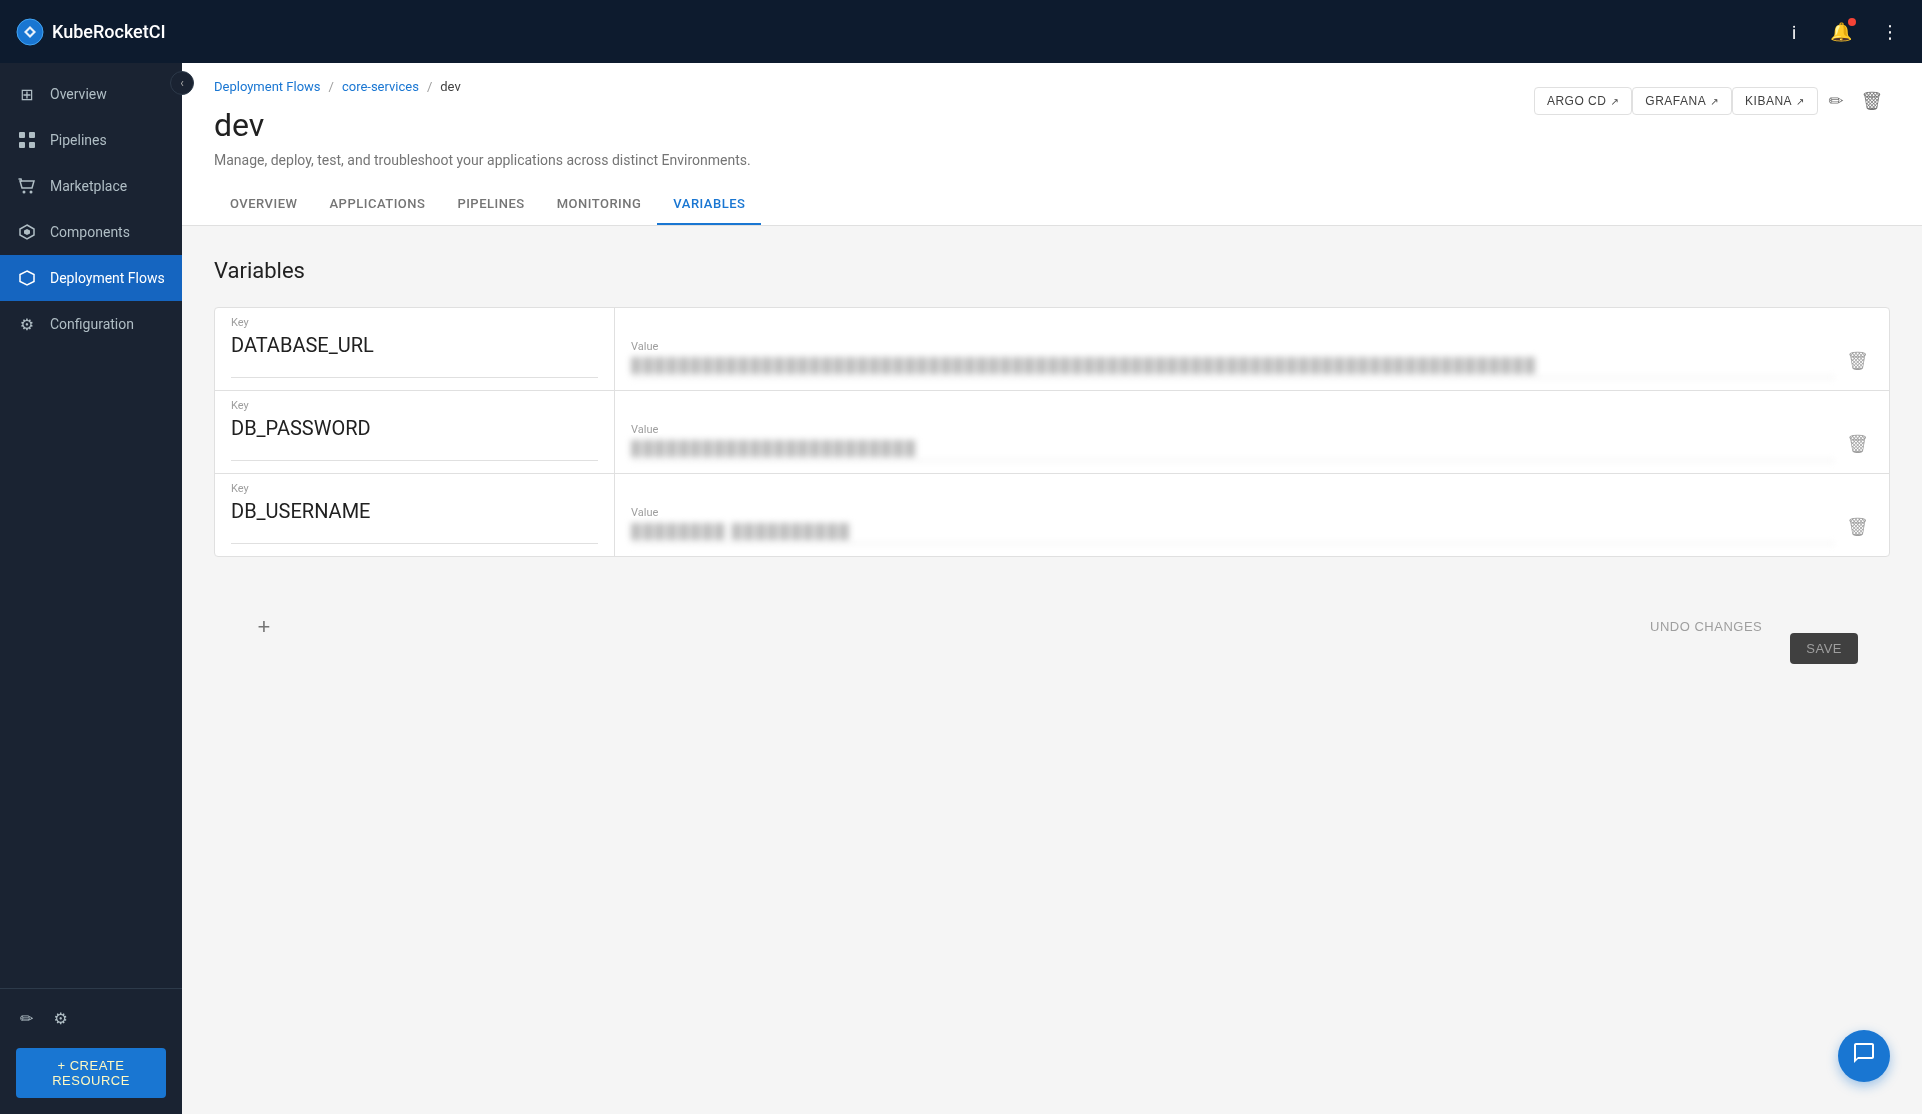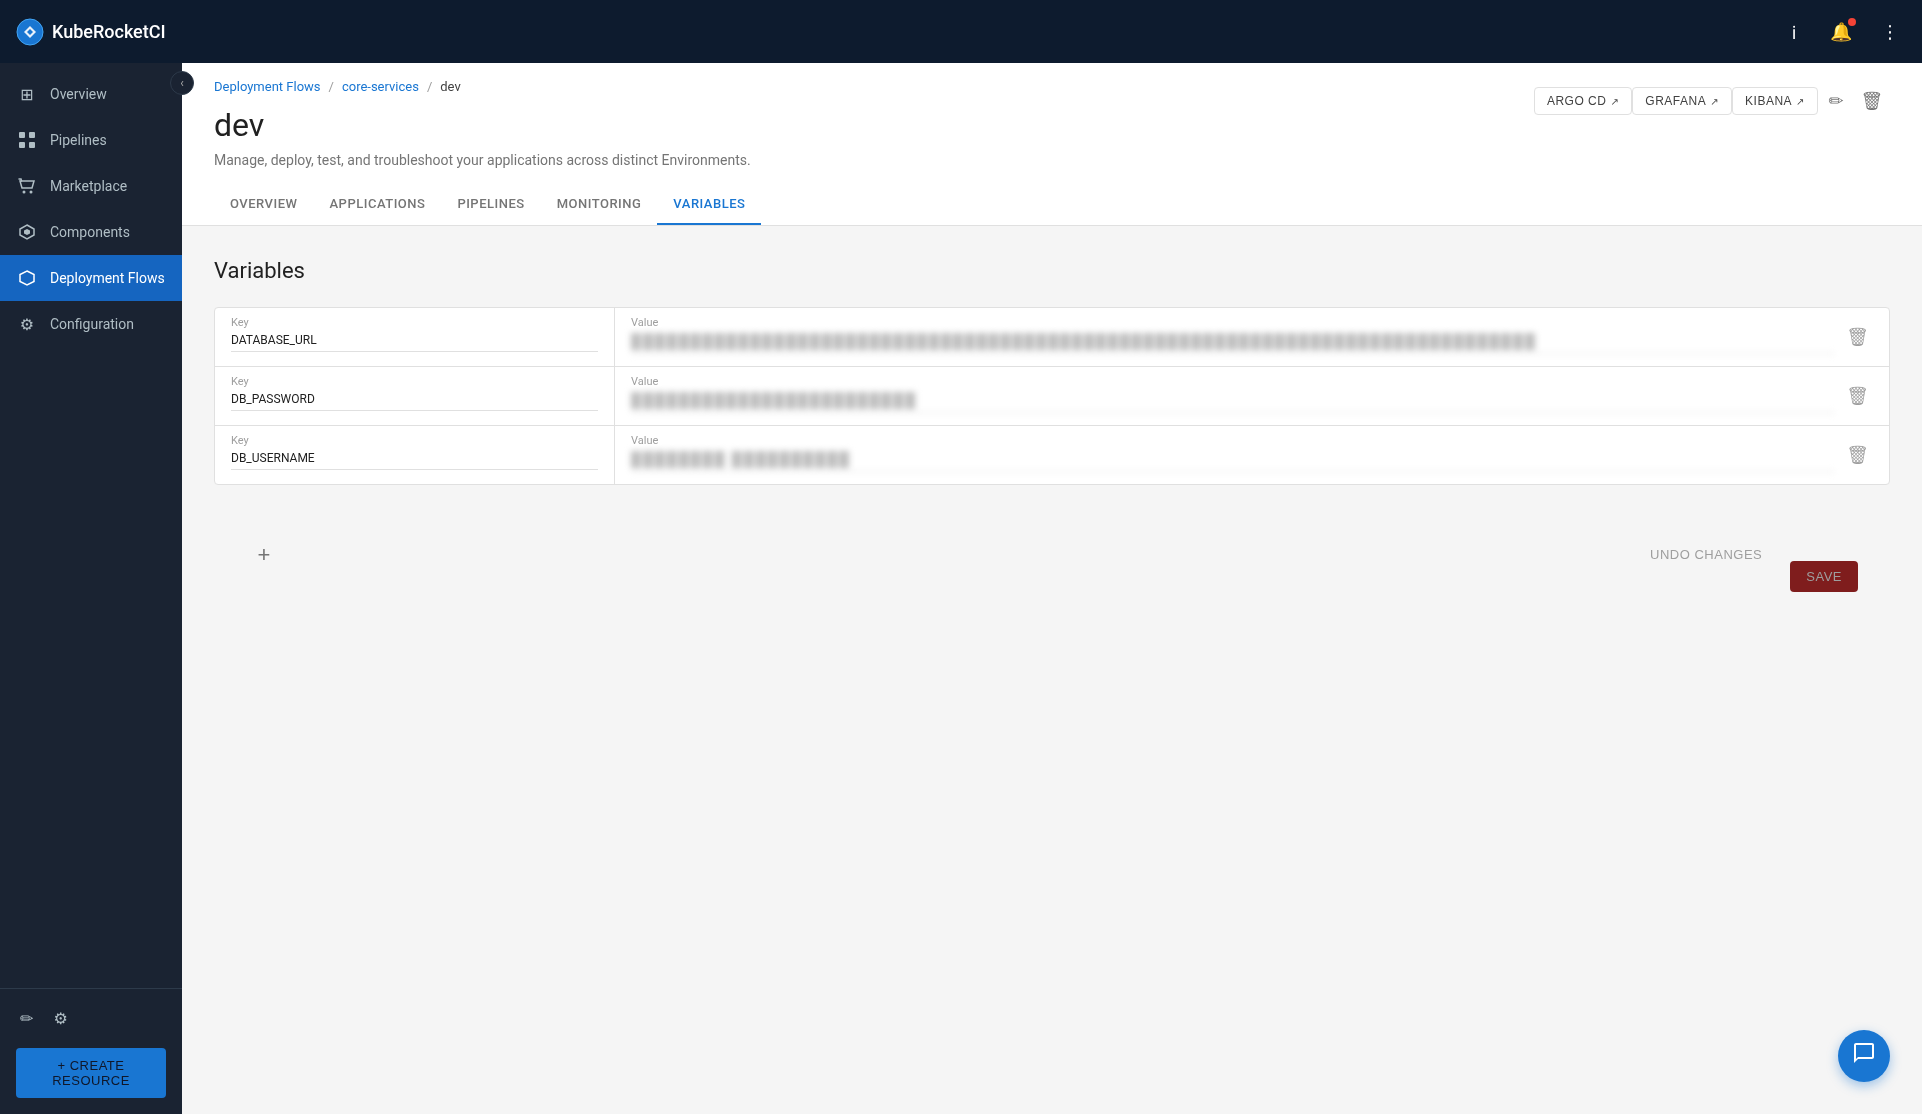--- a/index.html
+++ b/index.html
@@ -134,21 +134,21 @@
       color: #b0bec5;
       cursor: pointer;
       font-size: 16px;
       padding: 4px;
       display: flex;
       align-items: center;
       justify-content: center;
     }
     .create-resource-btn {
       background: #1976d2;
-      color: #0f172a;
+      color: #fef9c3;
       border: none;
       padding: 10px 32px;
       font-size: 13px;
       font-weight: 500;
       cursor: pointer;
       display: flex;
       align-items: center;
       gap: 6px;
       width: calc(100% - 32px);
       margin: 0 16px 16px;
@@ -300,24 +300,24 @@
       display: flex;
       align-items: flex-end;
       justify-content: space-between;
     }
     .cell-label {
       font-size: 11px;
       color: #9e9e9e;
       margin-bottom: 4px;
     }
     .cell-value {
-      font-size: 12px;
+      font-size: 20px;
       color: #212121;
       border-bottom: 1px solid #e0e0e0;
-      padding-bottom: 4px;
+      padding-bottom: 20px;
     }
     .cell-value-blurred {
       font-size: 14px;
       color: #bdbdbd;
       border-bottom: 1px solid #e0e0e0;
       padding-bottom: 4px;
       letter-spacing: 2px;
       filter: blur(4px);
       user-select: none;
       flex: 1;
@@ -364,21 +364,21 @@
       border: none;
       color: #9e9e9e;
       cursor: pointer;
       font-size: 13px;
       font-weight: 500;
       text-transform: uppercase;
       letter-spacing: 0.5px;
       padding: 8px 12px;
     }
     .save-btn {
-      background: #7f1d1d;
+      background: #404040;
       border: none;
       color: #9e9e9e;
       font-size: 13px;
       font-weight: 500;
       text-transform: uppercase;
       letter-spacing: 0.5px;
       padding: 8px 16px;
       cursor: not-allowed;
       border-radius: 4px;
       margin-top: 44px;

